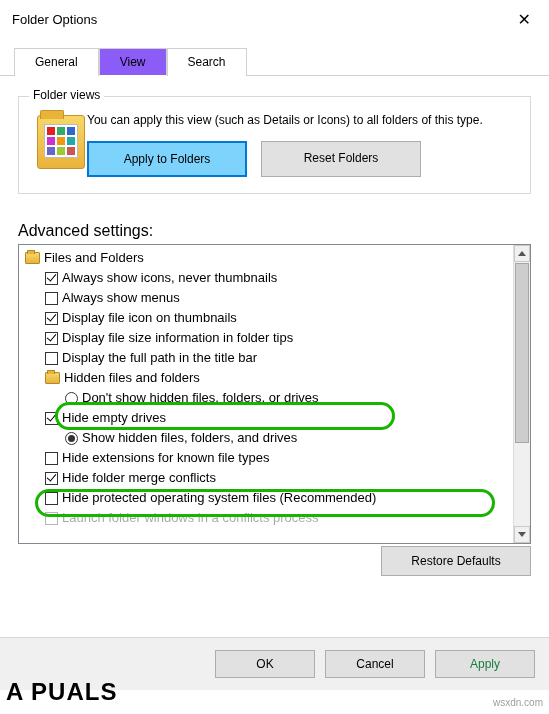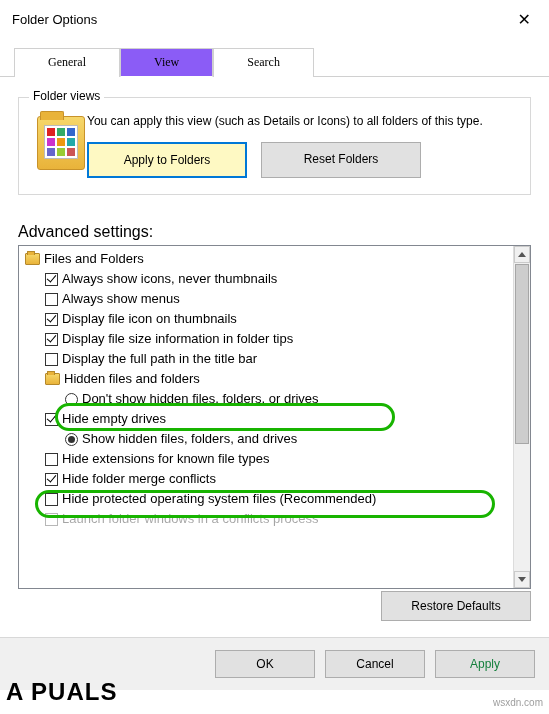--- a/index.html
+++ b/index.html
@@ -27,30 +27,29 @@
     cursor: default;
   }
   .tabs {
     display: flex;
     border-bottom: 1px solid #d0d0d0;
     padding-left: 14px;
     gap: 0;
     margin-top: 8px;
   }
   .tab {
-    padding: 6px 33px;
+    padding: 6px 20px;
     border: 1px solid #d0d0d0;
     border-bottom: none;
     background: #fff;
     position: relative;
     top: 1px;
     border-radius: 0;
     cursor: default;
     font-size: 12px;
-    font-family: Liberation Serif, serif;
   }
   .tab.inactive {
     background: #fff;
     color: #000;
   }
   .tab.active {
     background: #8b5cf6;
     border-bottom: 1px solid #fff;
   }
   .content {
@@ -113,30 +112,30 @@
     border: 1px solid #adadad;
     background: #e1e1e1;
     padding: 7px 0;
     font-size: 12px;
     min-width: 160px;
     text-align: center;
     cursor: default;
   }
   .btn.primary {
     border: 2px solid #0078d7;
-    background: #fef9c3;
+    background: #7dd3fc;
   }
   .adv-label {
     margin-top: 28px;
     font-size: 16px;
   }
   .tree-wrap {
     border: 1px solid #828790;
     margin-top: 4px;
-    height: 344px;
+    height: 300px;
     display: flex;
     background: #fff;
   }
   .tree {
     flex: 1;
     padding: 3px 4px;
     overflow: hidden;
     font-size: 13px;
     line-height: 20px;
   }

